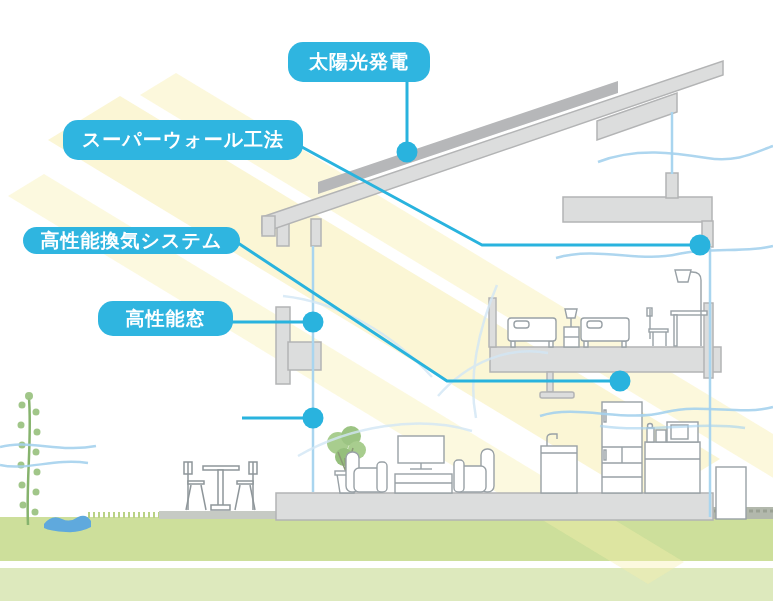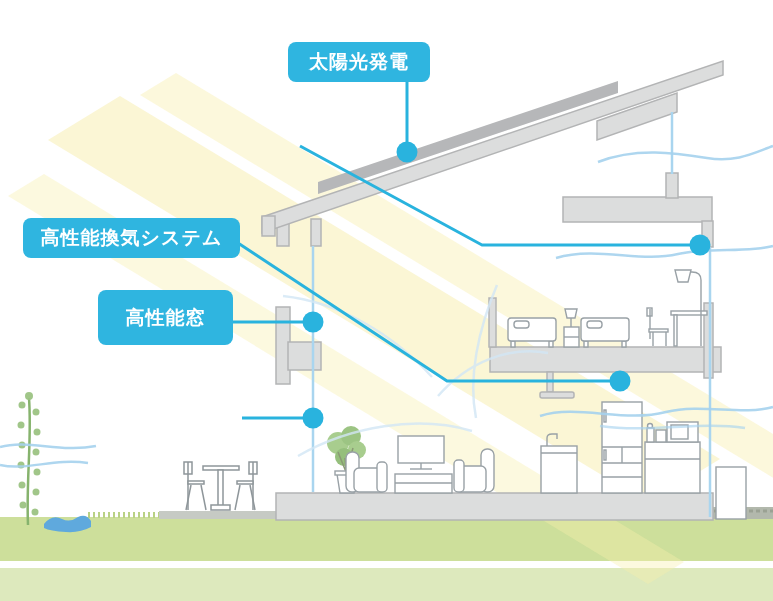--- a/index.html
+++ b/index.html
@@ -10,27 +10,27 @@
   }
   #art{position:absolute;left:0;top:0;}
   .callout{
     position:absolute;
     background:#2fb5e0;
     color:#ffffff;
     font-weight:bold;
     font-size:19px;
     letter-spacing:1px;
     display:flex;align-items:center;justify-content:center;
-    border-radius:8px;
+    border-radius:15px;
     white-space:nowrap;
   }
   #c-solar    {left:288px;top:42px;width:142px;height:40px;}
   #c-superwall{left:63px;top:120px;width:240px;height:40px;}
-  #c-vent     {left:23px;top:218px;width:217px;height:40px;justify-content:center;}
-  #c-window   {left:98px;top:290px;width:135px;height:55px;}
+  #c-vent     {left:23px;top:227px;width:217px;height:27px;justify-content:center;}
+  #c-window   {left:98px;top:301px;width:135px;height:35px;}
   #c-door     {left:95px;top:393px;width:150px;height:39px;}
 </style>
 </head>
 <body>
 
 <div id="stage">
 
 <svg id="art" width="773" height="601" viewBox="0 0 773 601">
 
   <g>
@@ -235,20 +235,23 @@
     <circle cx="700" cy="245" r="10.5"></circle>
     <circle cx="620" cy="381" r="10.5"></circle>
     <circle cx="313" cy="322" r="10.5"></circle>
     <circle cx="313" cy="418" r="10.5"></circle>
   </g>
 </svg>
 
   <div class="callout" id="c-solar">
     <span>太陽光発電</span>
   </div>
+  <div class="callout" id="c-superwall">
+    <span>スーパーウォール工法</span>
+  </div>
   <div class="callout" id="c-vent">
     <span>高性能換気システム</span>
   </div>
   <div class="callout" id="c-window">
     <span>高性能窓</span>
   </div>
 
 </div>
 
 </body></html>

